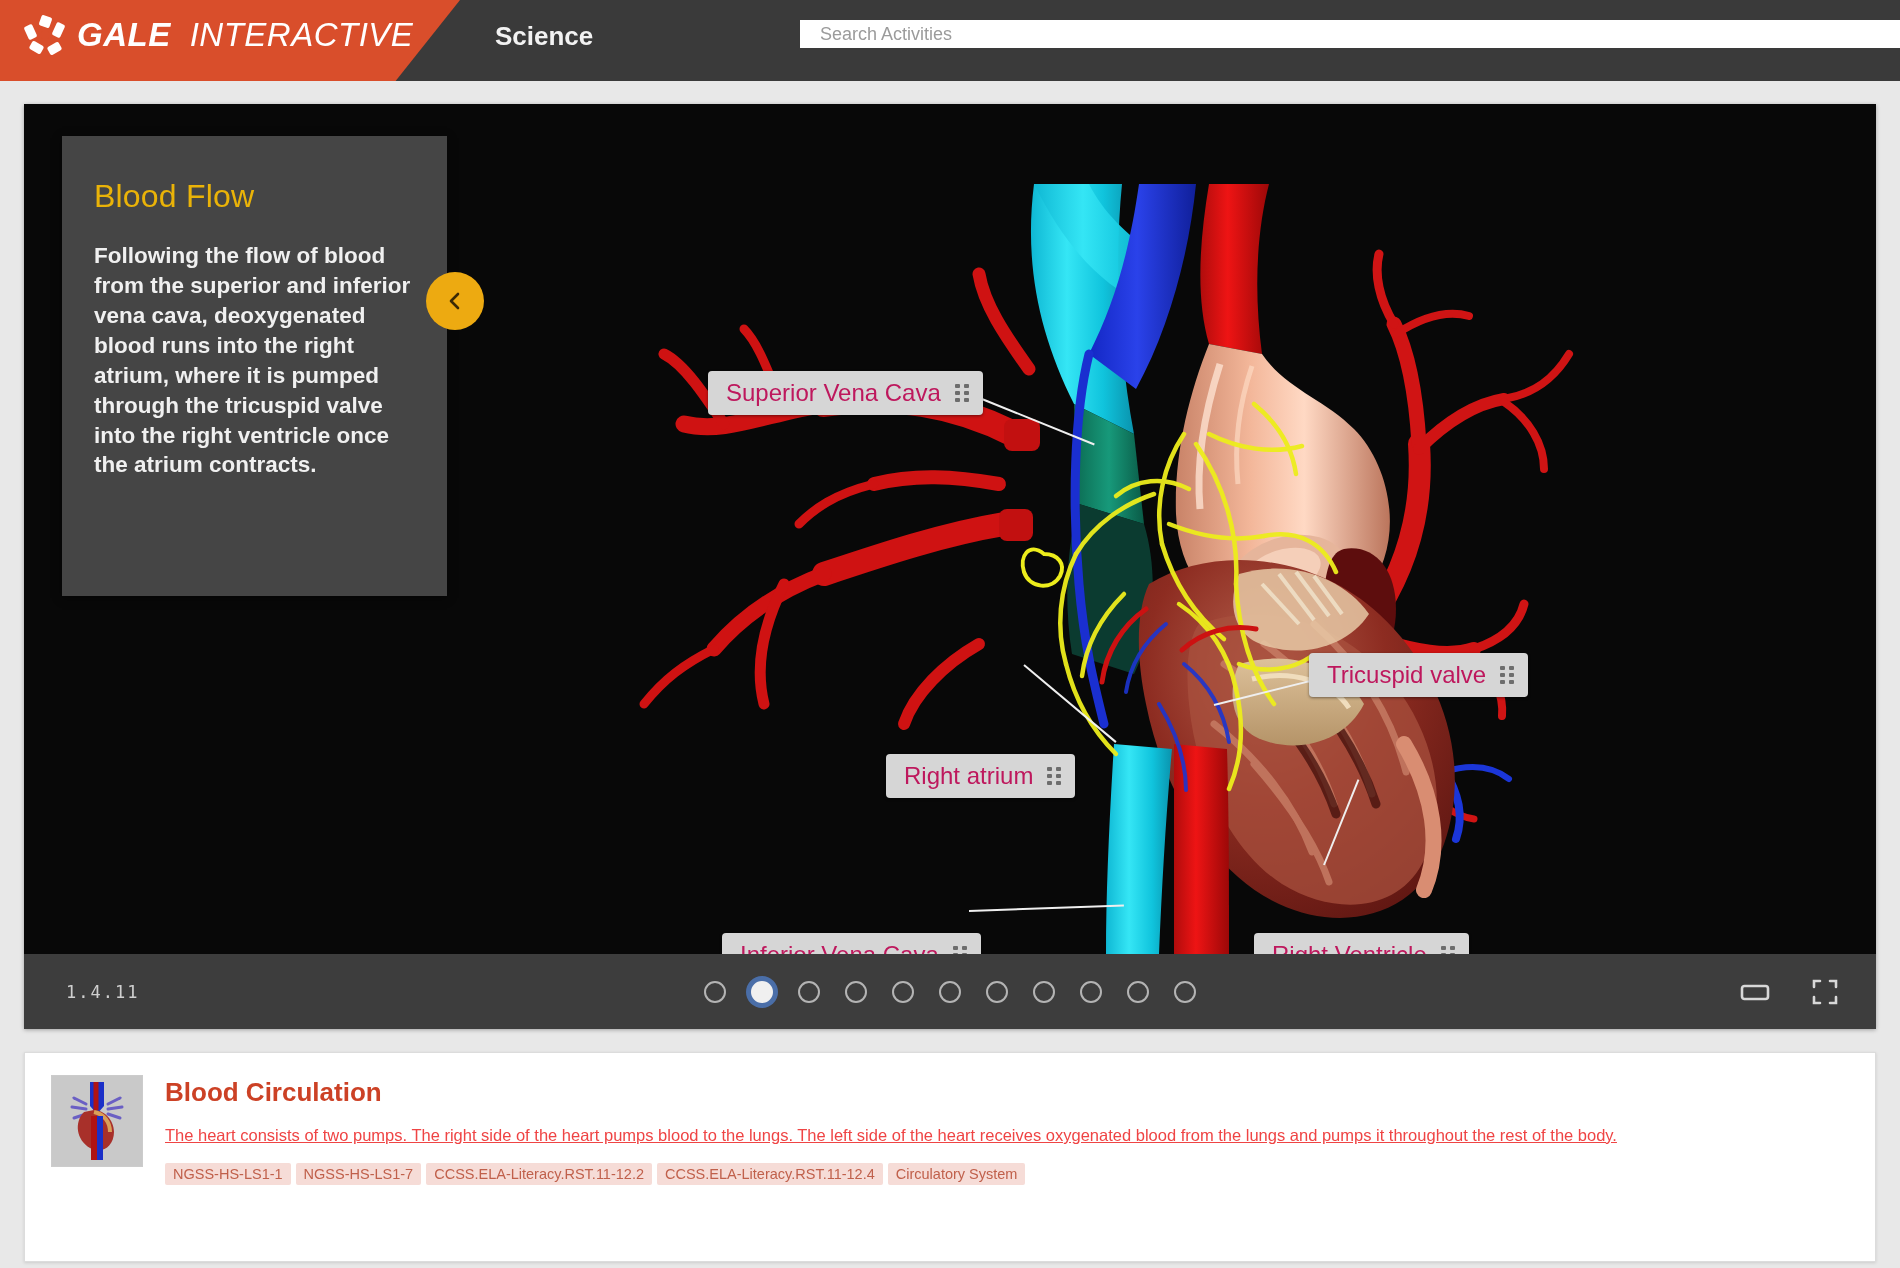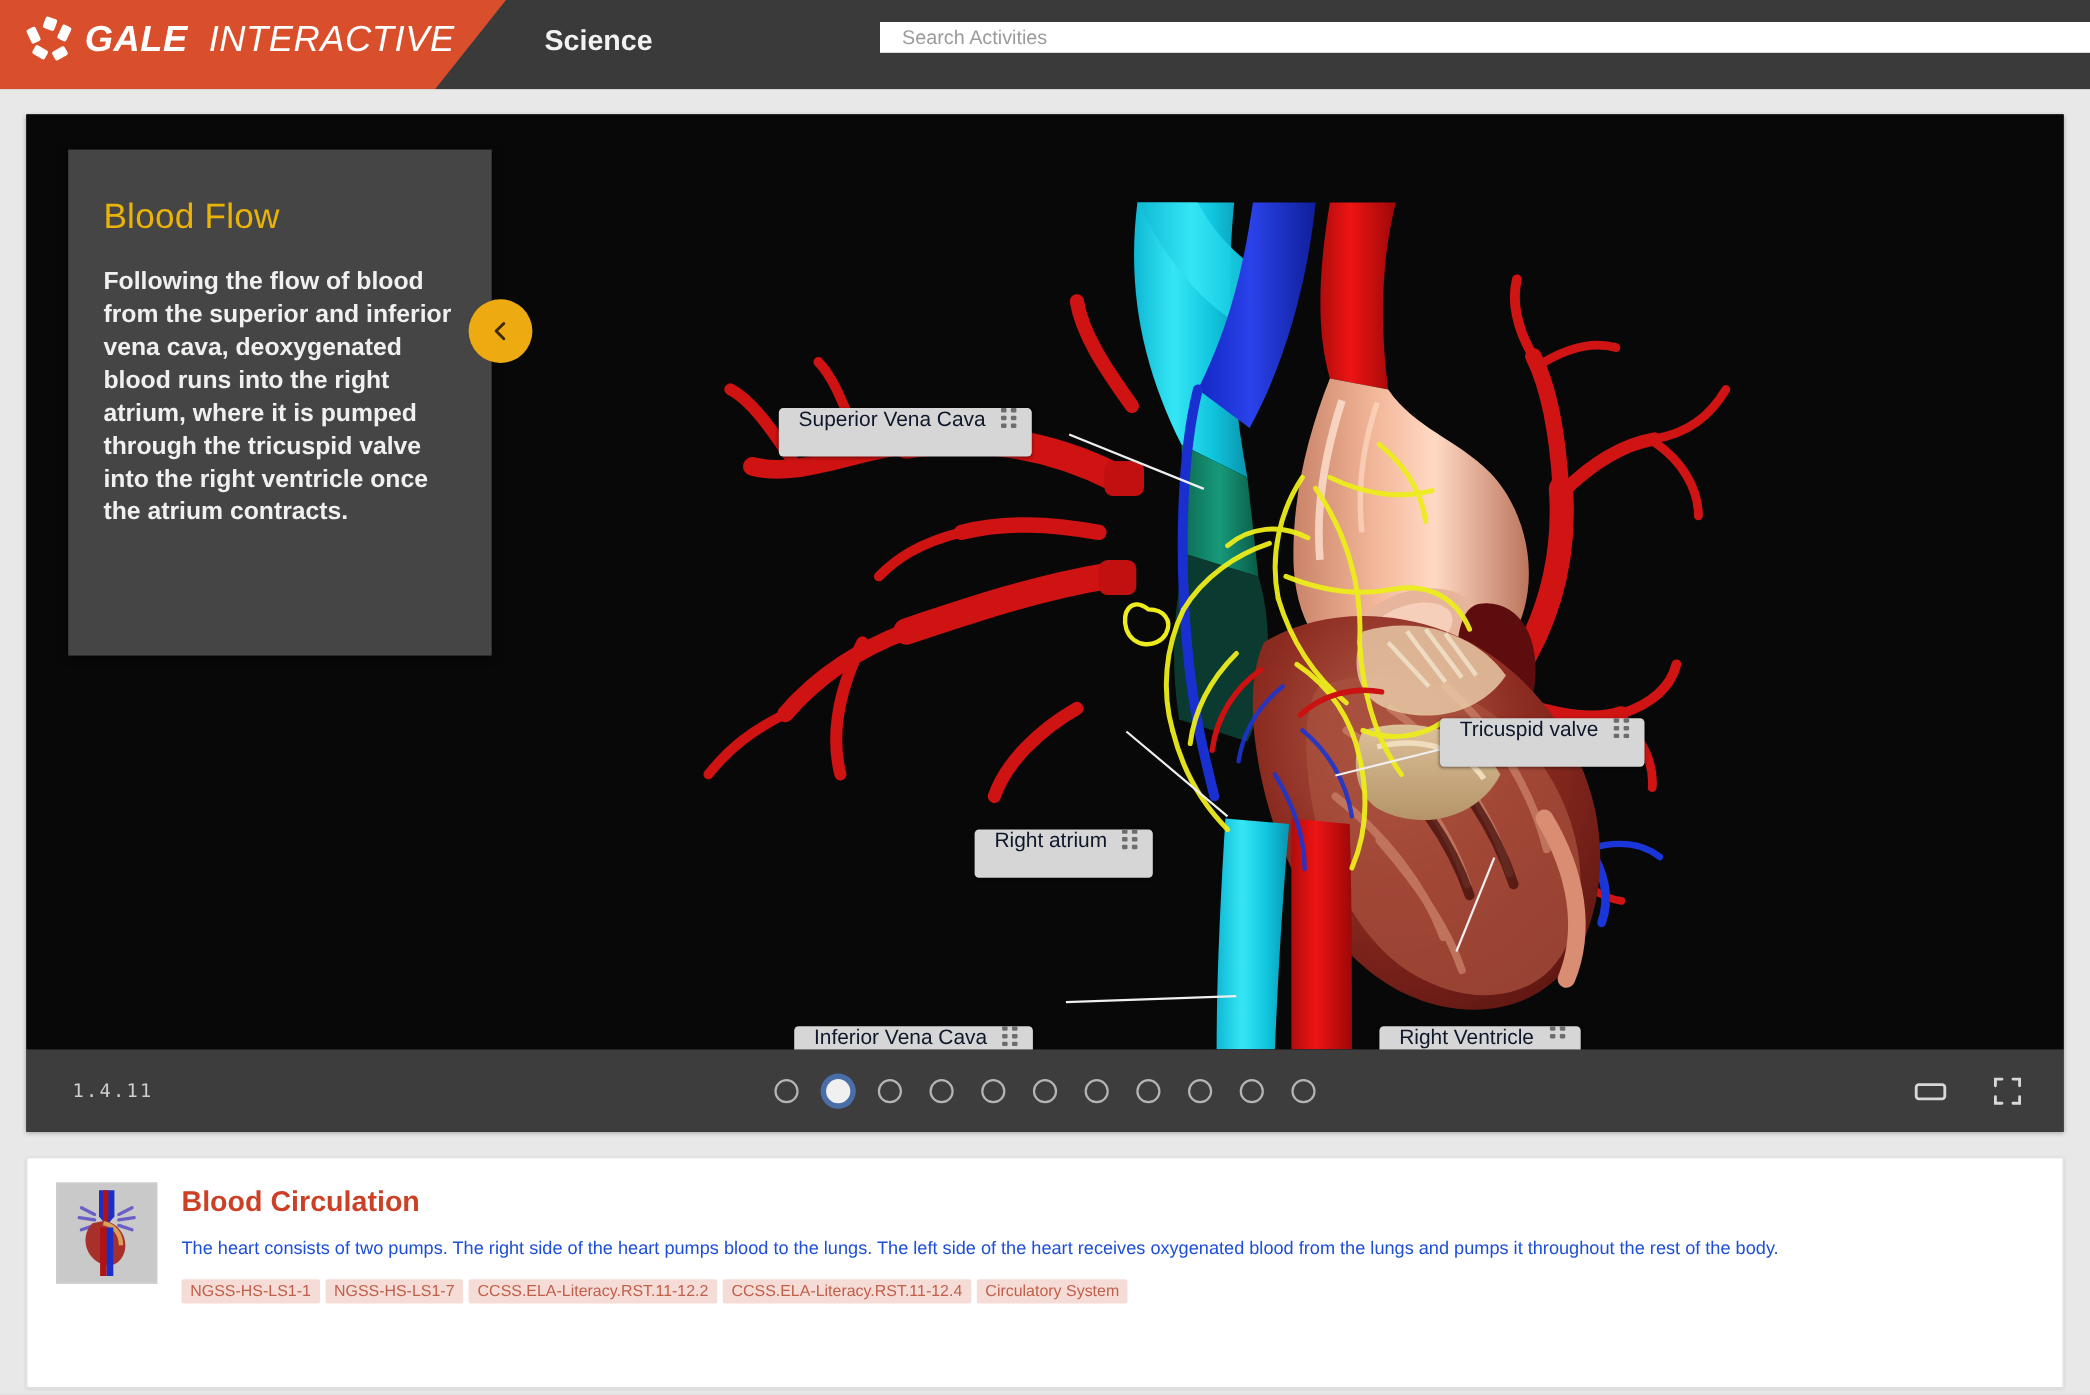--- a/index.html
+++ b/index.html
@@ -102,25 +102,25 @@
     width: 58px; height: 58px; border-radius: 50%;
     background: #edaa11; z-index: 9;
     display: flex; align-items: center; justify-content: center;
     cursor: pointer; border: none;
   }
   .collapse-btn svg { display:block; }
 
   
   .callout {
     position: absolute; z-index: 7;
-    background: #d6d6d6; color: #0f172a;
+    background: #d6d6d6; color: #be185d;
     border-radius: 4px; height: 44px;
-    display: flex; align-items: flex-start; gap: 14px;
+    display: flex; align-items: center; gap: 14px;
     padding: 0 14px 0 18px;
-    font-size: 19px; white-space: nowrap;
+    font-size: 24px; white-space: nowrap;
     box-shadow: 0 1px 3px rgba(0,0,0,.45);
     cursor: move;
   }
   .grip {
     width: 14px; height: 18px;
     display: grid; grid-template-columns: 5px 5px; grid-template-rows: 4px 4px 4px;
     gap: 3px 4px; flex: none;
   }
   .grip i { display:block; width:5px; height:4px; background:#6d6d6d; border-radius:1px; }
   .leader { position: absolute; z-index: 6; background: #efefef; height: 2px; transform-origin: 0 50%; }
@@ -166,21 +166,21 @@
   .card-row { display: flex; gap: 22px; }
   .thumb {
     width: 92px; height: 92px; flex: none;
     border: 1px solid #ccc; background: #cfcfcf;
     position: relative; overflow: hidden;
   }
   .card-main { flex: 1; padding-top: 2px; }
   .card-title {
     color: #cc4125; font-size: 26px; font-weight: 700; margin-bottom: 16px;
   }
-  .card-desc { font-size: 16.5px; color: #1d4ed8; line-height: 1.42; max-width: 1680px; }
+  .card-desc { font-size: 16.5px; color: #ef4444; line-height: 1.42; max-width: 1680px; text-decoration: underline; }
   .tags { display: flex; gap: 5px; margin-top: 16px; flex-wrap: wrap; }
   .tag {
     background: #f6dcd7; color: #c0604b; font-size: 14.5px;
     padding: 3px 8px; border-radius: 2px; white-space: nowrap;
   }
 </style>
 </head>
 <body>
 
 <div class="topbar">

